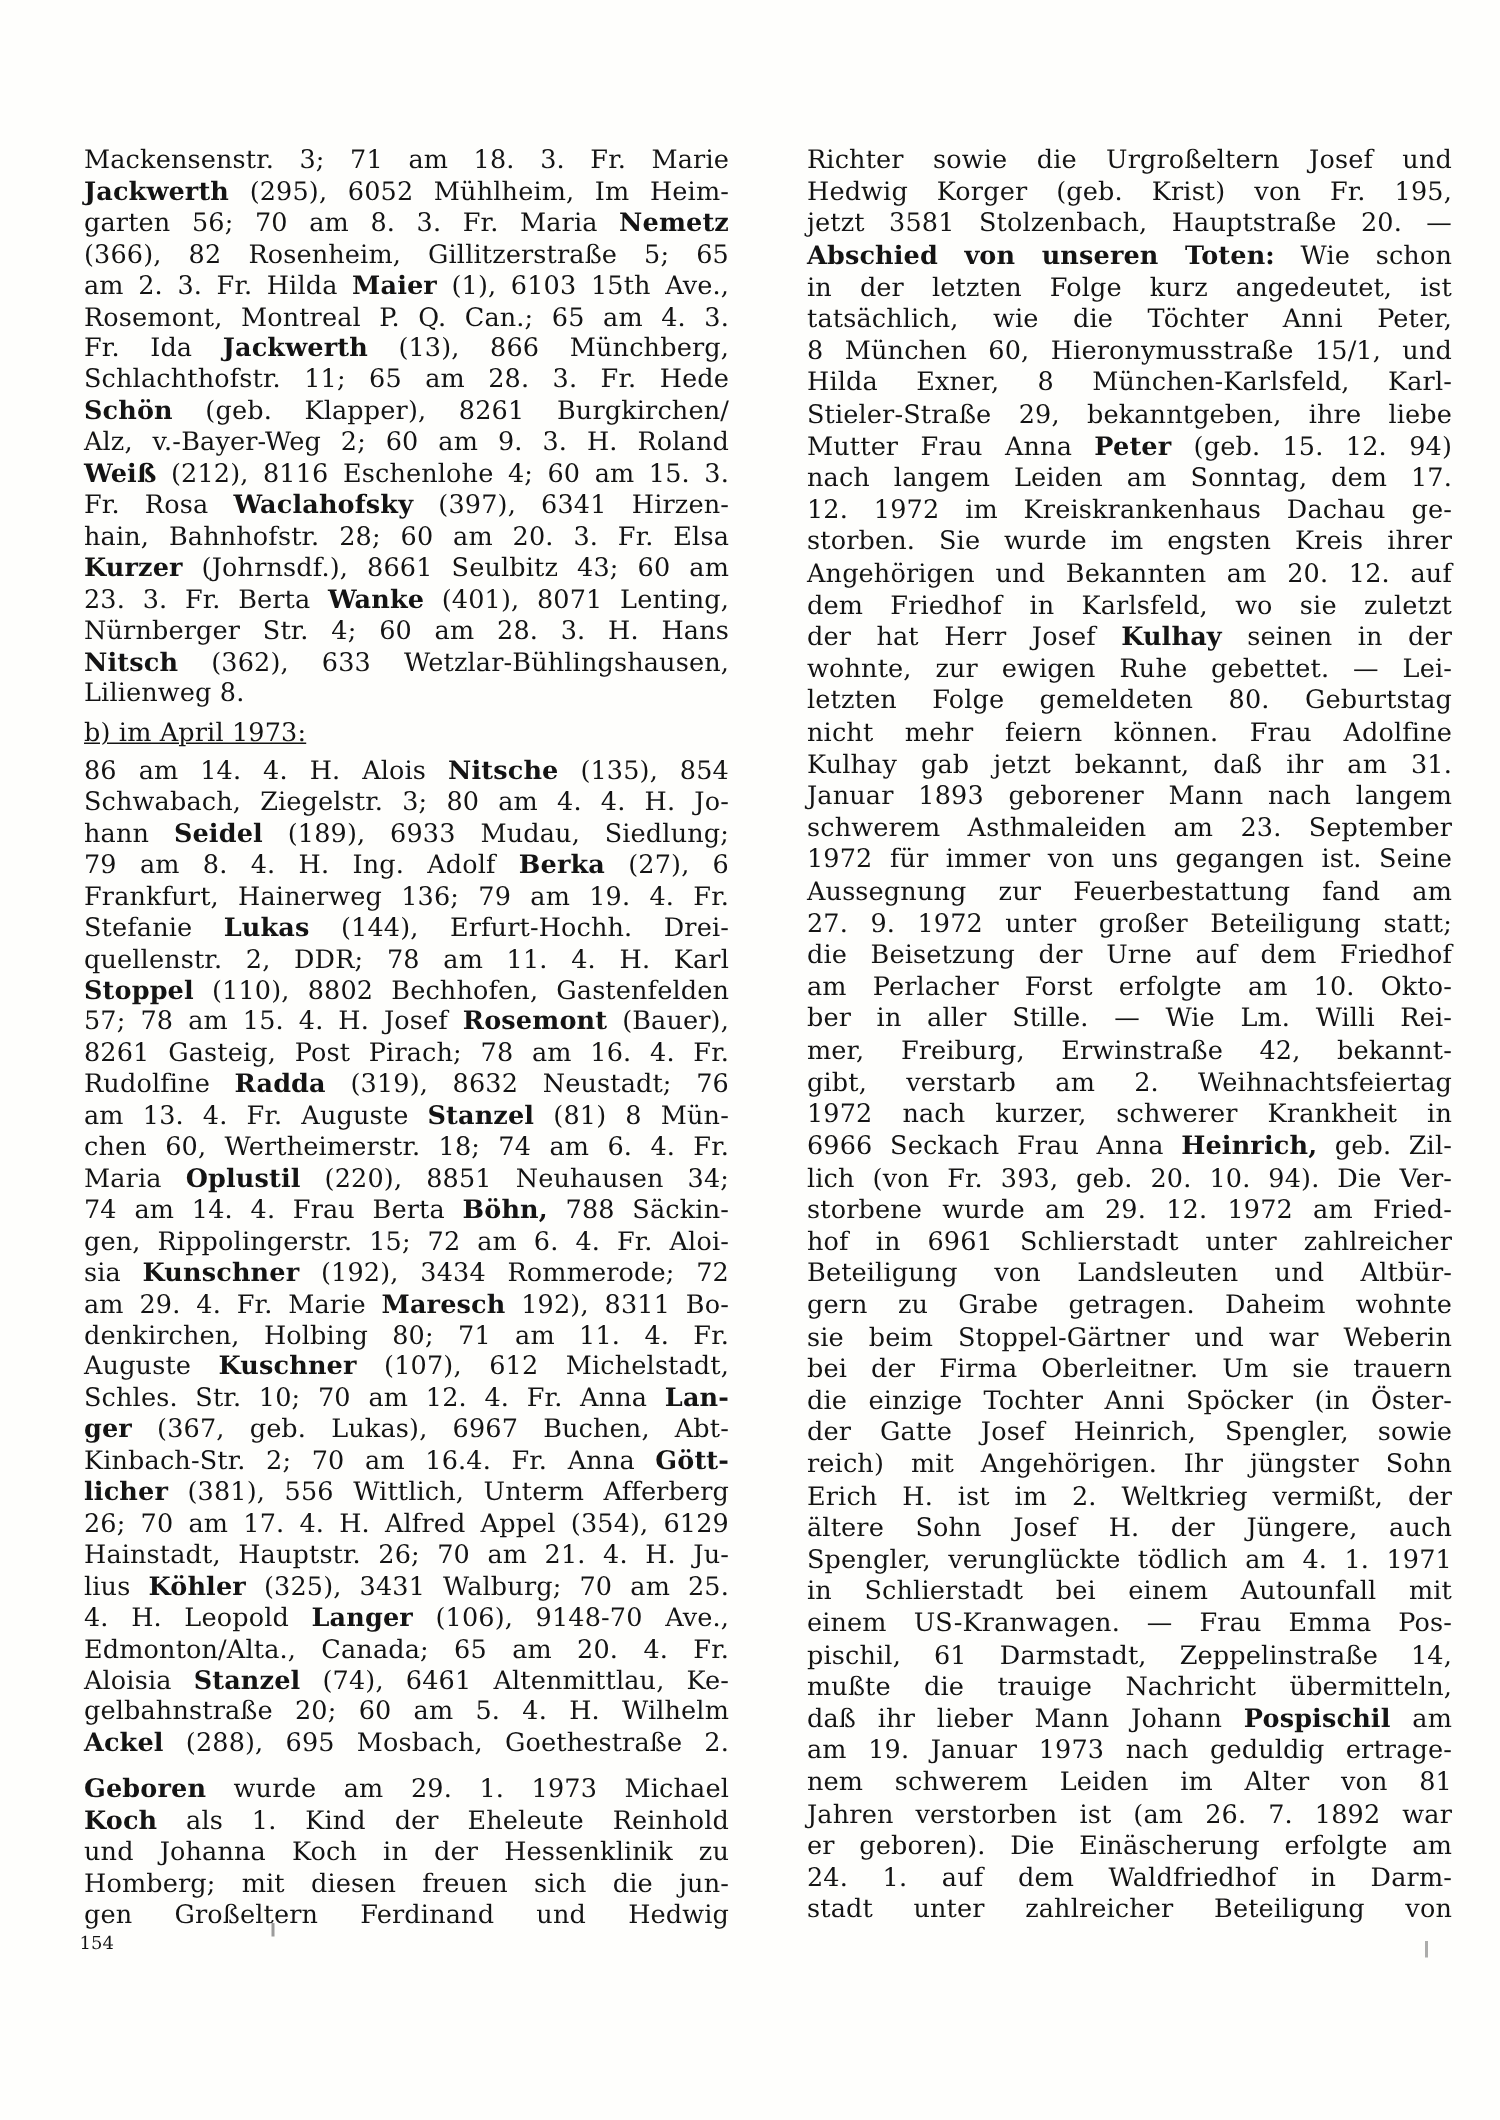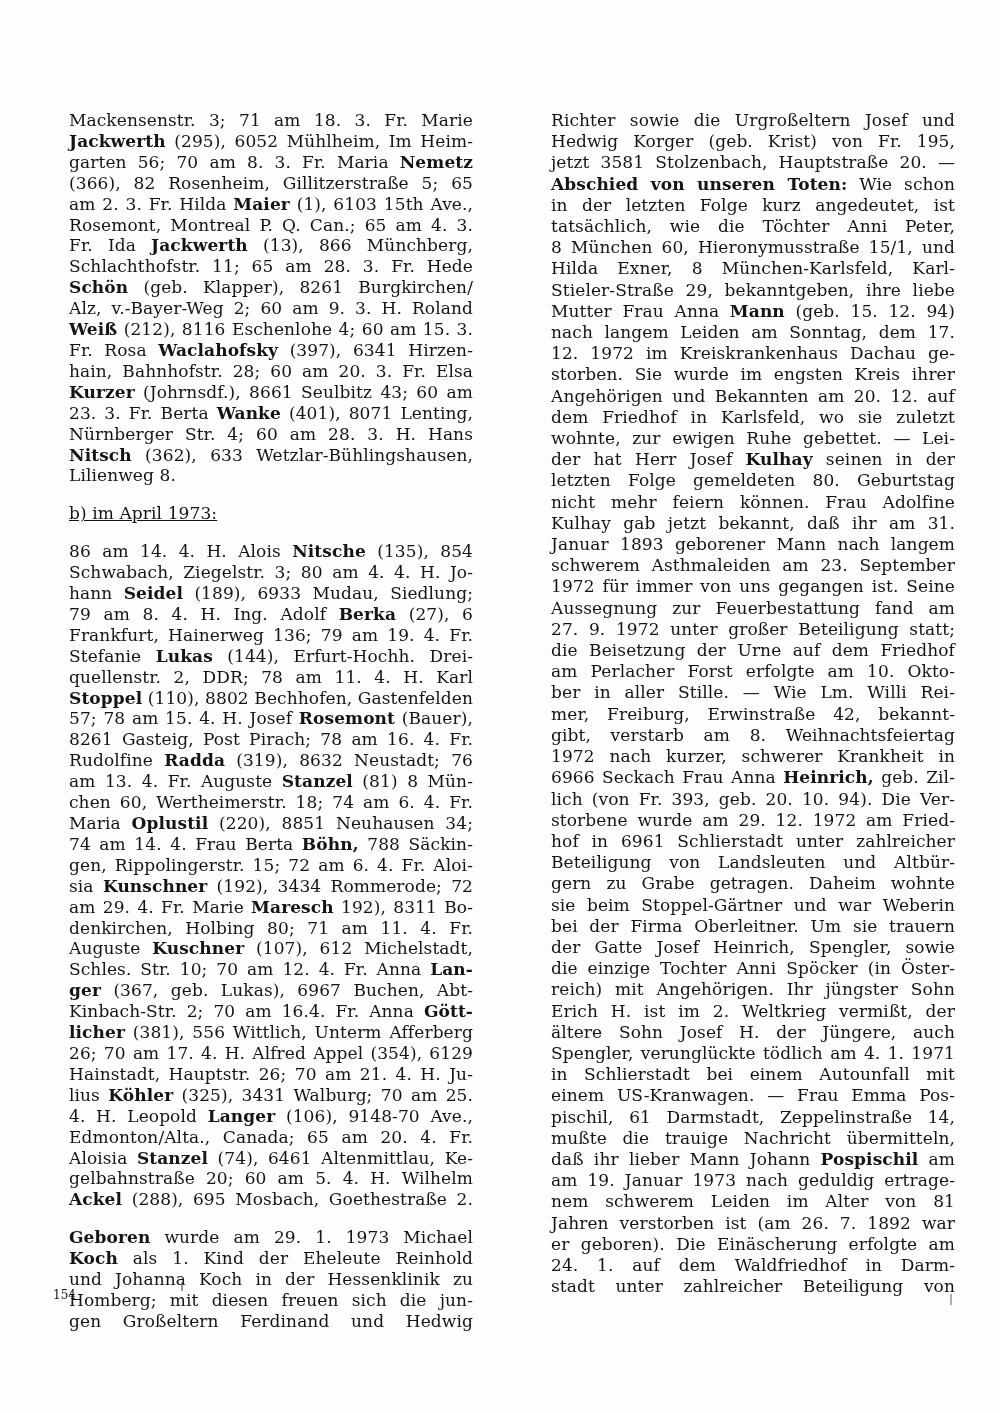--- a/index.html
+++ b/index.html
@@ -19,21 +19,21 @@
   .col {
     position: absolute;
     top: 93px;
     width: 438px;
     font-size: 17px;
     line-height: 21.2px;
     letter-spacing: 0.1px;
   }
   .col-left  { left: 52px;  line-height: 20.9px; }
   .col-right { left: 534px; }
-  .para { margin: 17px; padding: 0; }
+  .para { margin: 4px; padding: 0; }
   .line {
     text-align: justify;
     text-align-last: justify;
     white-space: normal;
   }
   .line.no-just { text-align-last: left; }
   .line b { font-weight: bold; }
   .page-number {
     position: absolute;
     left: 53px;
@@ -124,52 +124,52 @@
       <div class="para">
         <div class="line">Richter sowie die Urgroßeltern Josef und</div>
         <div class="line">Hedwig Korger (geb. Krist) von Fr. 195,</div>
         <div class="line">jetzt 3581 Stolzenbach, Hauptstraße 20. —</div>
         <div class="line"><b>Abschied von unseren Toten:</b> Wie schon</div>
         <div class="line">in der letzten Folge kurz angedeutet, ist</div>
         <div class="line">tatsächlich, wie die Töchter Anni Peter,</div>
         <div class="line">8 München 60, Hieronymusstraße 15/1, und</div>
         <div class="line">Hilda Exner, 8 München-Karlsfeld, Karl-</div>
         <div class="line">Stieler-Straße 29, bekanntgeben, ihre liebe</div>
-        <div class="line">Mutter Frau Anna <b>Mann</b> (geb. 15. 12. 94)</div>
+        <div class="line">Mutter Frau Anna <b>Peter</b> (geb. 15. 12. 94)</div>
         <div class="line">nach langem Leiden am Sonntag, dem 17.</div>
         <div class="line">12. 1972 im Kreiskrankenhaus Dachau ge-</div>
         <div class="line">storben. Sie wurde im engsten Kreis ihrer</div>
         <div class="line">Angehörigen und Bekannten am 20. 12. auf</div>
         <div class="line">dem Friedhof in Karlsfeld, wo sie zuletzt</div>
+        <div class="line">der hat Herr Josef <b>Kulhay</b> seinen in der</div>
         <div class="line">wohnte, zur ewigen Ruhe gebettet. — Lei-</div>
-        <div class="line">der hat Herr Josef <b>Kulhay</b> seinen in der</div>
         <div class="line">letzten Folge gemeldeten 80. Geburtstag</div>
         <div class="line">nicht mehr feiern können. Frau Adolfine</div>
         <div class="line">Kulhay gab jetzt bekannt, daß ihr am 31.</div>
         <div class="line">Januar 1893 geborener Mann nach langem</div>
         <div class="line">schwerem Asthmaleiden am 23. September</div>
         <div class="line">1972 für immer von uns gegangen ist. Seine</div>
         <div class="line">Aussegnung zur Feuerbestattung fand am</div>
         <div class="line">27. 9. 1972 unter großer Beteiligung statt;</div>
         <div class="line">die Beisetzung der Urne auf dem Friedhof</div>
         <div class="line">am Perlacher Forst erfolgte am 10. Okto-</div>
         <div class="line">ber in aller Stille. — Wie Lm. Willi Rei-</div>
         <div class="line">mer, Freiburg, Erwinstraße 42, bekannt-</div>
-        <div class="line">gibt, verstarb am 8. Weihnachtsfeiertag</div>
+        <div class="line">gibt, verstarb am 2. Weihnachtsfeiertag</div>
         <div class="line">1972 nach kurzer, schwerer Krankheit in</div>
         <div class="line">6966 Seckach Frau Anna <b>Heinrich,</b> geb. Zil-</div>
         <div class="line">lich (von Fr. 393, geb. 20. 10. 94). Die Ver-</div>
         <div class="line">storbene wurde am 29. 12. 1972 am Fried-</div>
         <div class="line">hof in 6961 Schlierstadt unter zahlreicher</div>
         <div class="line">Beteiligung von Landsleuten und Altbür-</div>
         <div class="line">gern zu Grabe getragen. Daheim wohnte</div>
         <div class="line">sie beim Stoppel-Gärtner und war Weberin</div>
         <div class="line">bei der Firma Oberleitner. Um sie trauern</div>
+        <div class="line">die einzige Tochter Anni Spöcker (in Öster-</div>
         <div class="line">der Gatte Josef Heinrich, Spengler, sowie</div>
-        <div class="line">die einzige Tochter Anni Spöcker (in Öster-</div>
         <div class="line">reich) mit Angehörigen. Ihr jüngster Sohn</div>
         <div class="line">Erich H. ist im 2. Weltkrieg vermißt, der</div>
         <div class="line">ältere Sohn Josef H. der Jüngere, auch</div>
         <div class="line">Spengler, verunglückte tödlich am 4. 1. 1971</div>
         <div class="line">in Schlierstadt bei einem Autounfall mit</div>
         <div class="line">einem US-Kranwagen. — Frau Emma Pos-</div>
         <div class="line">pischil, 61 Darmstadt, Zeppelinstraße 14,</div>
         <div class="line">mußte die trauige Nachricht übermitteln,</div>
         <div class="line">daß ihr lieber Mann Johann <b>Pospischil</b> am</div>
         <div class="line">am 19. Januar 1973 nach geduldig ertrage-</div>

